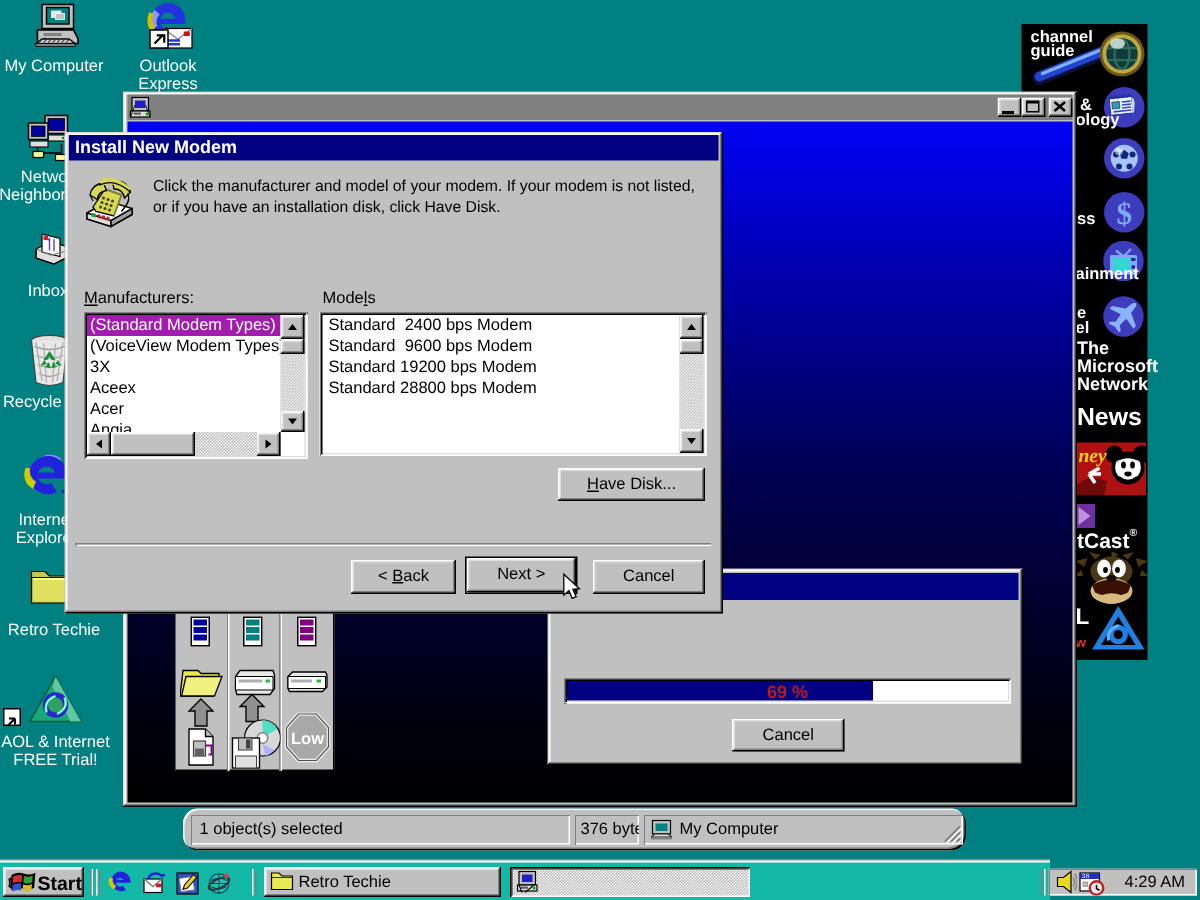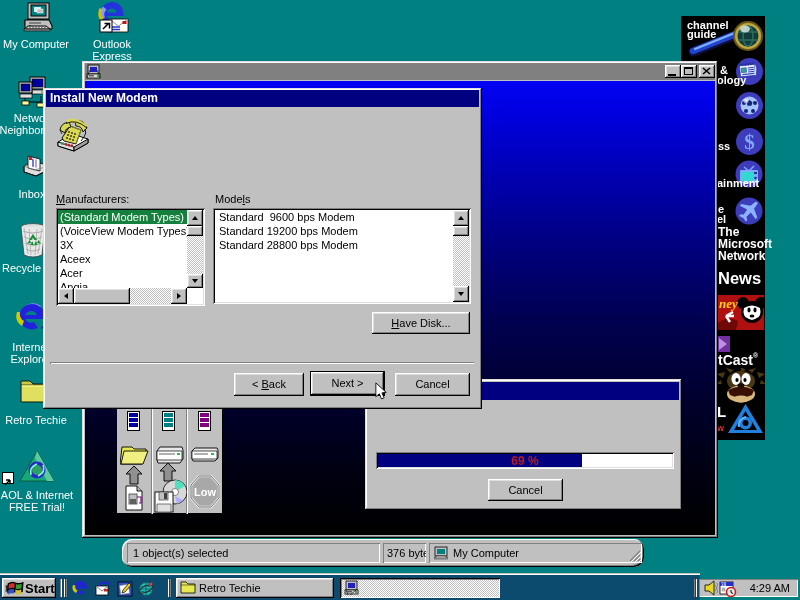--- a/index.html
+++ b/index.html
@@ -374,26 +374,27 @@
       </g>
       <path d="M3 12 q1-7 9-8 l2 5 q-6 1-6 6 z" fill="#d8d855" stroke="#000" stroke-width=".9"></path>
       <path d="M18 3 q9-2 12 7 l-4 4 q-1-6-7-6 z" fill="#d8d855" stroke="#000" stroke-width=".9"></path>
       <path d="M10 4 q9-4 19 5" fill="none" stroke="#d8d855" stroke-width="4"></path>
       <path d="M10 4 q9-4 19 5" fill="none" stroke="#000" stroke-width="4.5" stroke-opacity="0"></path>
       <path d="M9 5.5 q10-5 21 4.5" fill="none" stroke="#000" stroke-width=".9"></path>
       <path d="M28 11 q2 4-1 8 l-3 4" fill="none" stroke="#000" stroke-width=".9"></path>
       <path d="M3 12 l2 4" stroke="#000" stroke-width=".8"></path>
     </svg>
   </div>
+  <div class="ab" style="left:59px;top:29px;line-height:14px;white-space:nowrap;font-size:10.5px;color:#000;">Click the manufacturer and model of your modem. If your modem is not listed,<br>or if you have an installation disk, click Have Disk.</div>
   <div class="ab t11" style="left:13px;top:105px;"><u>M</u>anufacturers:</div>
   <div class="ab t11" style="left:172px;top:105px;">Mode<u>l</u>s</div>
 
   <div class="ab sunk" style="left:13px;top:120px;width:149px;height:98px;">
     <div class="ab" id="mlist" style="left:2px;top:2px;width:129px;height:78px;overflow:hidden;font-size:11px;">
-        <div style="height:14px;line-height:14px;background:#15803d;color:#fff;padding-left:2px;white-space:nowrap;">(Standard Modem Types)</div>
+        <div style="height:14px;line-height:14px;background:#a21caf;color:#fff;padding-left:2px;white-space:nowrap;">(Standard Modem Types)</div>
         <div style="height:14px;line-height:14px;padding-left:2px;white-space:nowrap;">(VoiceView Modem Types)</div>
         <div style="height:14px;line-height:14px;padding-left:2px;">3X</div>
         <div style="height:14px;line-height:14px;padding-left:2px;">Aceex</div>
         <div style="height:14px;line-height:14px;padding-left:2px;">Acer</div>
         <div style="height:14px;line-height:14px;padding-left:2px;">Angia</div>
       </div>
 
     <div class="ab" style="right:2px;top:2px;width:16px;height:78px;">
       <div class="arrbtn ab" style="left:0;top:0;width:16px;height:16px;" id="sbup1">
           <div style="width:0;height:0;border-left:3px solid transparent;border-right:3px solid transparent;border-bottom:4px solid #000;"></div>
@@ -412,20 +413,21 @@
       <div class="ab btn" style="left:16px;top:0;width:56px;height:16px;"></div>
       <div class="ab sb" style="left:72px;top:0;width:41px;height:16px;"></div>
       <div class="arrbtn ab" style="left:113px;top:0;width:16px;height:16px;" id="sbrt1">
           <div style="width:0;height:0;border-top:3px solid transparent;border-bottom:3px solid transparent;border-left:4px solid #000;"></div>
         </div>
     </div>
   </div>
 
   <div class="ab sunk" style="left:170px;top:120px;width:258px;height:96px;">
     <div class="ab" id="modlist" style="left:2px;top:2px;width:238px;height:92px;overflow:hidden;font-size:11px;">
+        <div style="height:14px;line-height:14px;padding-left:4px;">Standard&nbsp;&nbsp;2400 bps Modem</div>
         <div style="height:14px;line-height:14px;padding-left:4px;">Standard&nbsp;&nbsp;9600 bps Modem</div>
         <div style="height:14px;line-height:14px;padding-left:4px;">Standard 19200 bps Modem</div>
         <div style="height:14px;line-height:14px;padding-left:4px;">Standard 28800 bps Modem</div>
       </div>
     <div class="ab" style="right:2px;top:2px;width:16px;height:92px;">
       <div class="arrbtn ab" style="left:0;top:0;width:16px;height:16px;" id="sbup2">
           <div style="width:0;height:0;border-left:3px solid transparent;border-right:3px solid transparent;border-bottom:4px solid #000;"></div>
         </div>
       <div class="ab btn" style="left:0;top:16px;width:16px;height:10px;"></div>
       <div class="ab sb" style="left:0;top:26px;width:16px;height:50px;"></div>
@@ -443,21 +445,21 @@
   <div class="ab" style="left:267px;top:283px;width:75px;height:25px;background:#000;">
     <div class="ab btn" style="left:1px;top:1px;width:73px;height:23px;line-height:23px;">Next &gt;</div>
   </div>
   <div class="ab btn" style="left:352px;top:285px;width:75px;height:23px;line-height:23px;">Cancel</div>
 </div>
 
 <svg class="ab" id="cursor" style="left:375px;top:381px;" width="13" height="22" viewBox="0 0 15 23">
   <path d="M1 1 L1 17 L5 13.5 L7.5 19.5 L10.5 18.2 L8 12.5 L13 12 Z" fill="#fff" stroke="#000" stroke-width="1"></path>
 </svg>
 
-<div class="ab" id="taskbar" style="left:0;top:574px;width:700px;height:26px;background:#0c4a6e;border-top:1px solid #fff;box-shadow:0 -1px 0 #c0c0c0;padding-left:15px;">
+<div class="ab" id="taskbar" style="left:0;top:574px;width:700px;height:26px;background:#14b8a6;border-top:1px solid #fff;box-shadow:0 -1px 0 #c0c0c0;padding-left:15px;">
   <div class="ab btn" id="startbtn" style="left:2px;top:3px;width:54px;height:20px;">
     <svg class="ab" style="left:3px;top:2px;" width="20" height="16" viewBox="0 0 20 16">
       <path d="M2.6 3.4 q4-2.6 8-1 q4 1.6 8-.6 l-.8 10 q-4 2.2-8 .6 q-4-1.6-7.5 1z" fill="#000"></path>
       <path d="M3.8 4.4 q3-1.7 5.9-.8 l-.3 4.5 q-2.9-.9-5.9.8z" fill="#d03030"></path>
       <path d="M10.9 4 q3 1.2 5.9-.3 l-.3 4.5 q-2.9 1.5-5.9.3z" fill="#30a030"></path>
       <path d="M3.3 10 q3-1.7 5.9-.8 l-.3 4.4 q-2.9-.9-5.7.9z" fill="#3050d0"></path>
       <path d="M10.4 9.6 q3 1.2 5.9-.3 l-.3 4.4 q-2.9 1.5-5.9.3z" fill="#d0c030"></path>
       <path d="M2 5 q1.2 3.5 0 7 M1 5.5 q1 3 0 6" stroke="#000" stroke-width=".9" fill="none"></path>
     </svg>
     <span class="ab" style="left:23px;top:3px;font-weight:bold;font-size:13px;">Start</span>

